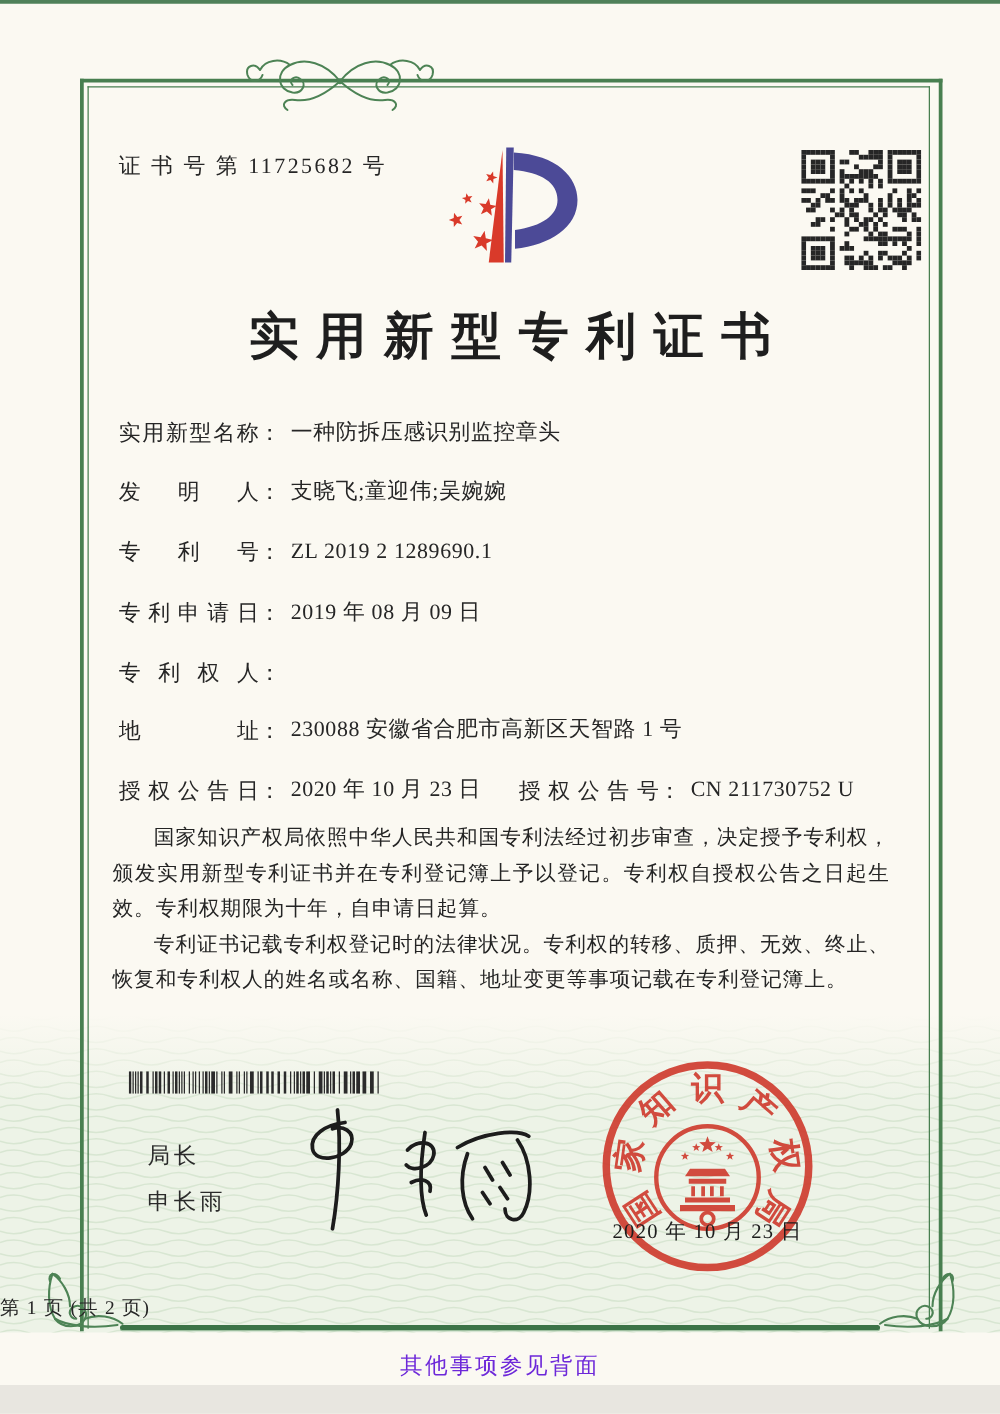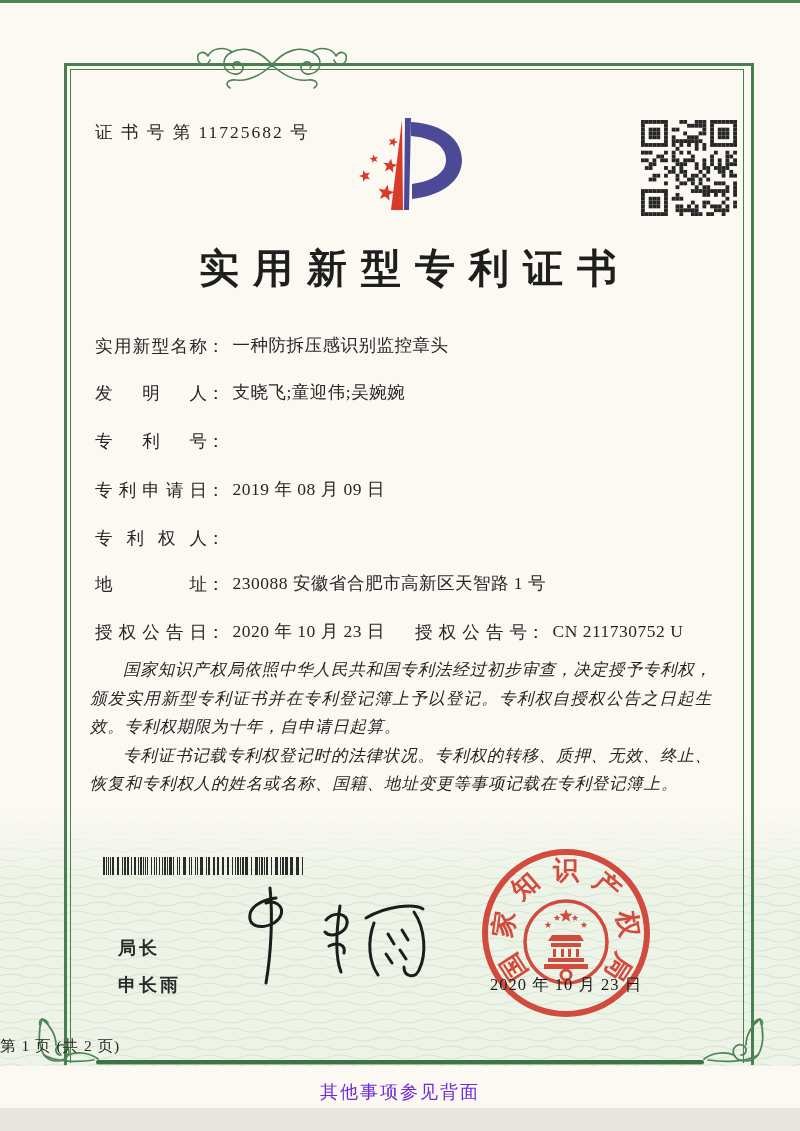--- a/index.html
+++ b/index.html
@@ -35,25 +35,25 @@
   .jlabel{display:inline-flex;justify-content:space-between;width:112px;flex:none;}
   .colon{flex:none;margin-right:8px;}
   .fvalue{letter-spacing:0.5px;line-height:23.5px;}
 
   .grant-row{position:absolute;left:95px;top:620px;font-size:17.5px;display:flex;white-space:nowrap;}
   .grant-group1{display:flex;width:320px;flex:none;}
   .grant-group2{display:flex;}
 
   .paras{position:absolute;left:90px;top:656px;width:622px;}
   .paras p{margin:0;font-size:16.5px;line-height:28.5px;text-indent:2em;
-    letter-spacing:0.8px;text-align:justify;color:#242424;font-style:italic;}
+    letter-spacing:0.8px;text-align:justify;color:#242424;}
 
   .barcode{position:absolute;left:103px;top:857px;}
-  .signer{position:absolute;left:118px;top:936px;font-size:18px;letter-spacing:3px;
-    font-family:"Liberation Sans","DejaVu Sans",sans-serif;color:#2a2a2a;font-weight:bold;}
+  .signer{position:absolute;left:118px;top:912px;font-size:18px;letter-spacing:3px;
+    font-family:"Liberation Sans","DejaVu Sans",sans-serif;color:#2a2a2a;}
   .signer div{margin-bottom:13px;}
   .signature{position:absolute;left:218px;top:882px;}
 
   .seal{position:absolute;left:478px;top:845px;opacity:0.9;}
   .seal-date{position:absolute;left:490px;top:974px;font-size:16.5px;letter-spacing:1px;color:#1c1c1c;}
 
   .page-num{position:absolute;left:0;top:1036px;width:800px;text-align:left;font-size:15.5px;letter-spacing:1px;}
   .back-note{position:absolute;left:0;top:1080px;width:800px;text-align:center;
     font-size:18px;letter-spacing:2px;color:#6d28d9;}
 </style>
@@ -466,20 +466,23 @@
           <div>支晓飞;童迎伟;吴婉婉</div>
         </span>
       </div>
       <div class="field-row" style="top: 429px;">
         <span class="jlabel">
           <span>专</span>
           <span>利</span>
           <span>号</span>
         </span>
         <span class="colon">：</span>
+        <span class="fvalue">
+          <div>ZL 2019 2 1289690.1</div>
+        </span>
       </div>
       <div class="field-row" style="top: 478px;">
         <span class="jlabel">
           <span>专</span>
           <span>利</span>
           <span>申</span>
           <span>请</span>
           <span>日</span>
         </span>
         <span class="colon">：</span>

